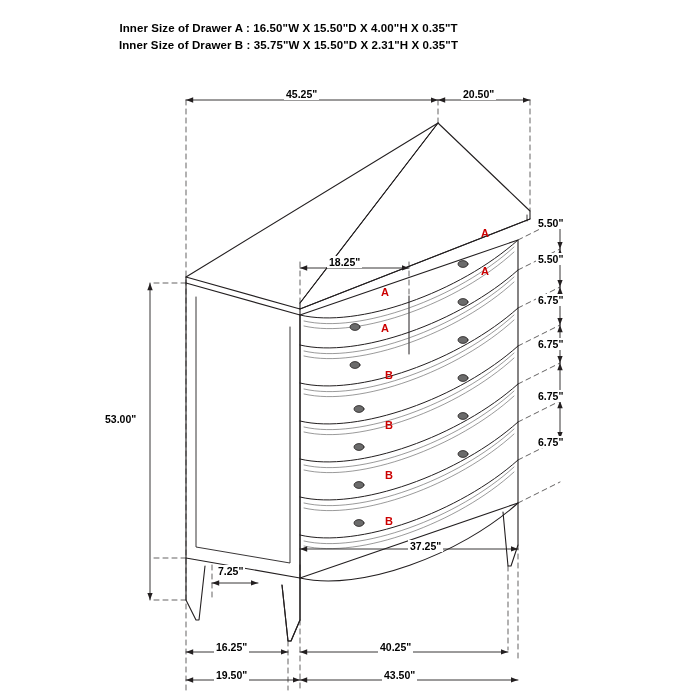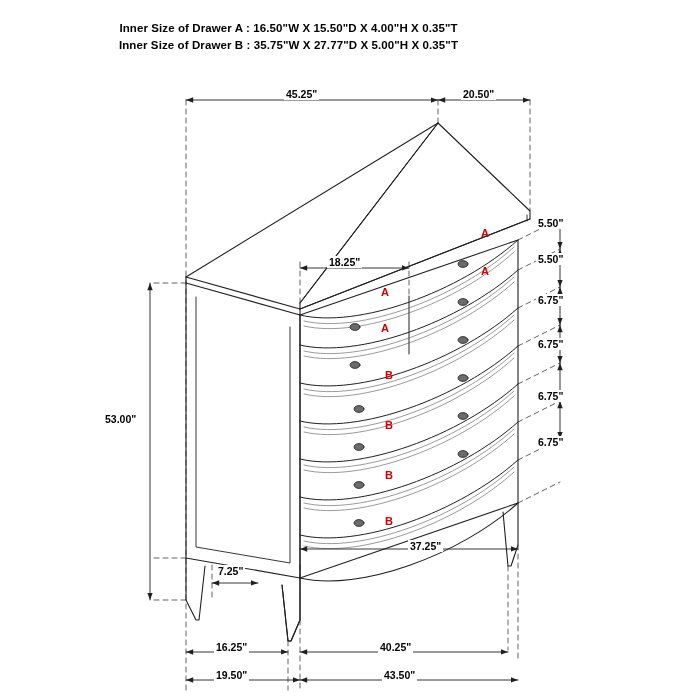--- a/index.html
+++ b/index.html
@@ -60,21 +60,21 @@
     white-space: nowrap;
   }
 </style>
 </head>
 <body>
 
 <div id="stage">
 
   <div class="title-block">
     <div class="title-line">Inner Size of Drawer A : 16.50"W X 15.50"D X 4.00"H X 0.35"T</div>
-    <div class="title-line">Inner Size of Drawer B : 35.75"W X 27.77"D X 5.00"H X 0.35"T</div>
+    <div class="title-line">Inner Size of Drawer B : 35.75"W X 15.50"D X 2.31"H X 0.35"T</div>
   </div>
 
   <svg class="diagram" viewBox="0 0 700 700">
     <g fill="none" stroke="#231f20" stroke-width="1.1" stroke-linejoin="round" stroke-linecap="round">
 
       <g>
         <path d="M186,277 L300,309 L300,303 L438,123 L530,211 L530,219 L300,309"></path>
         <path d="M186,277 L438,123"></path>
         <path d="M186,277 L186,283 L300,315 L300,309"></path>
         <path d="M300,303 L438,123" stroke-width="1"></path>

